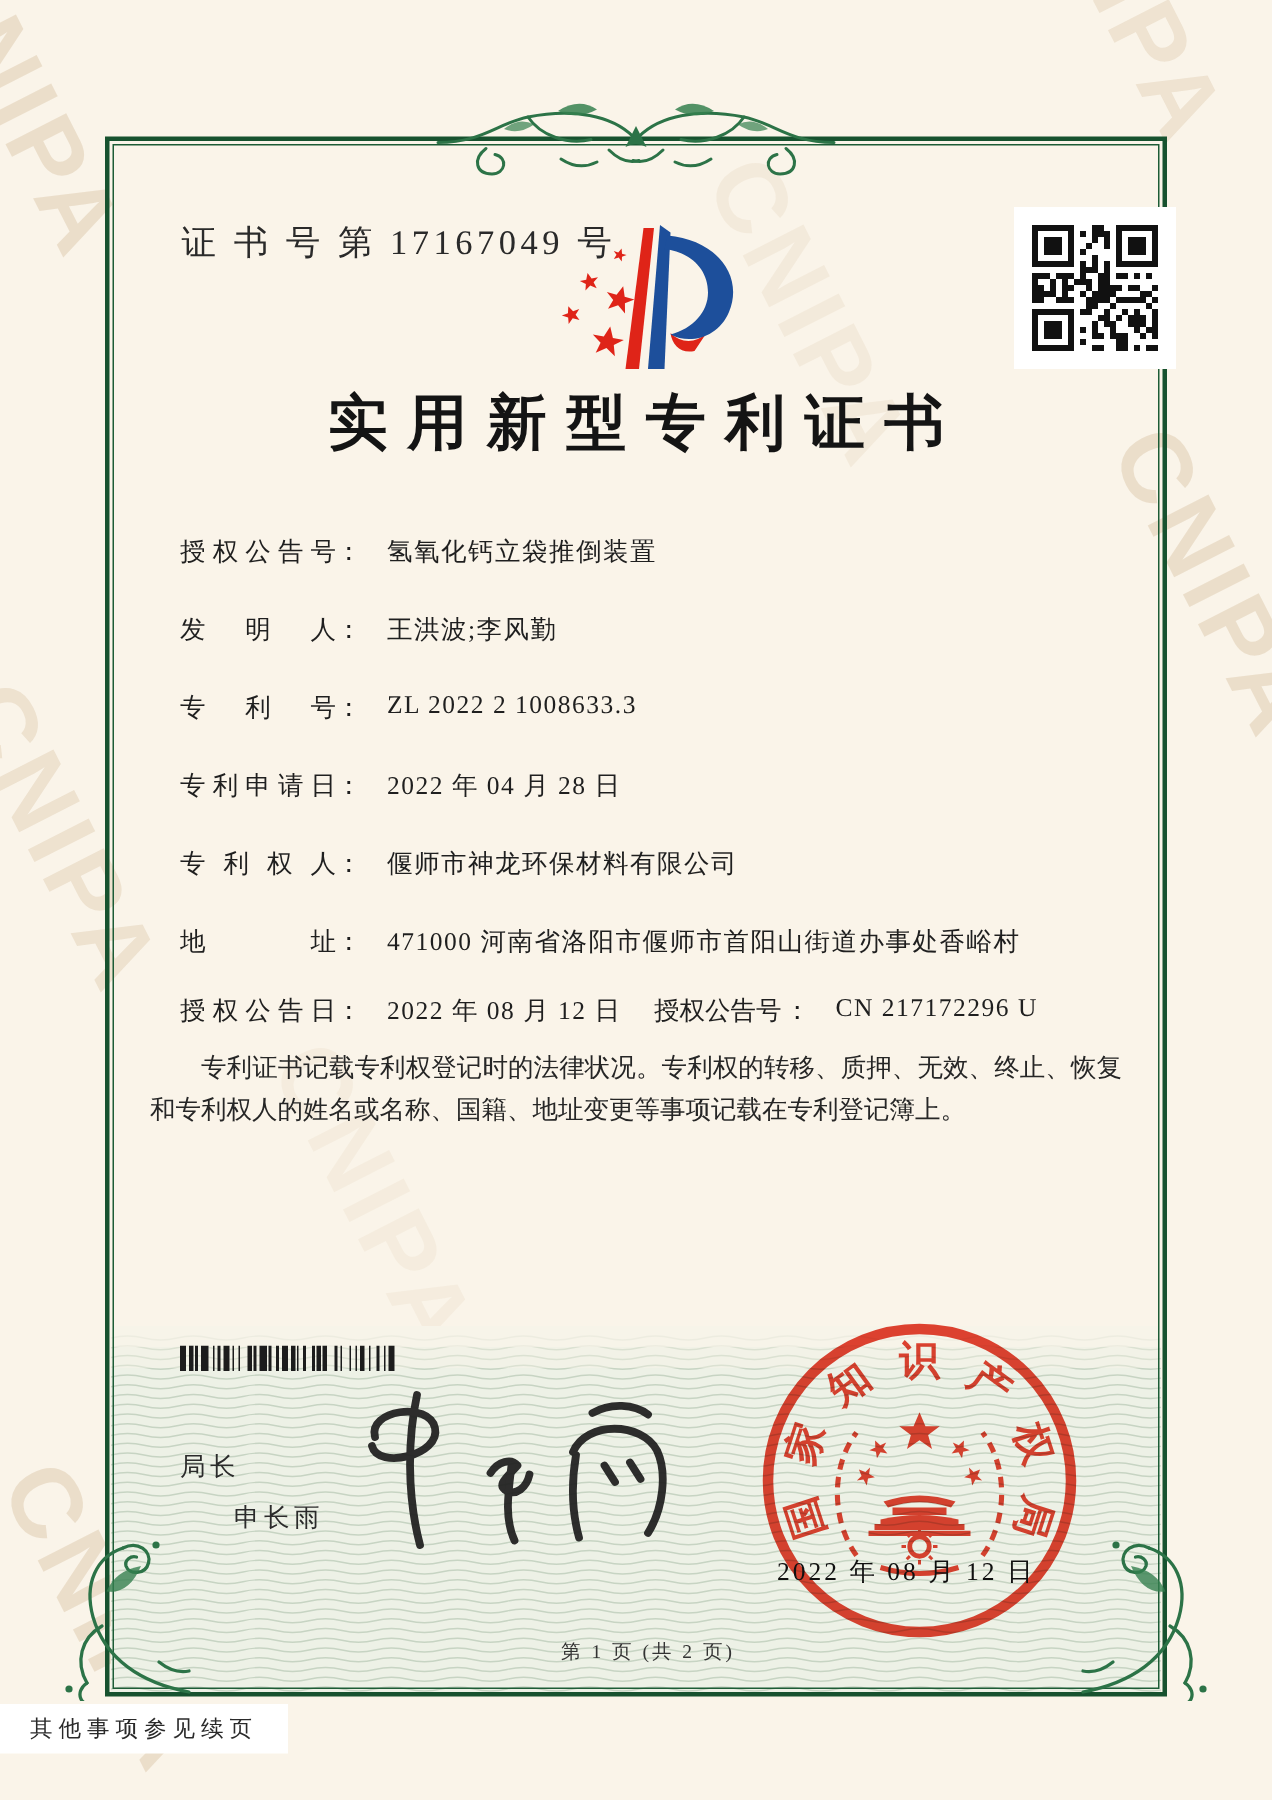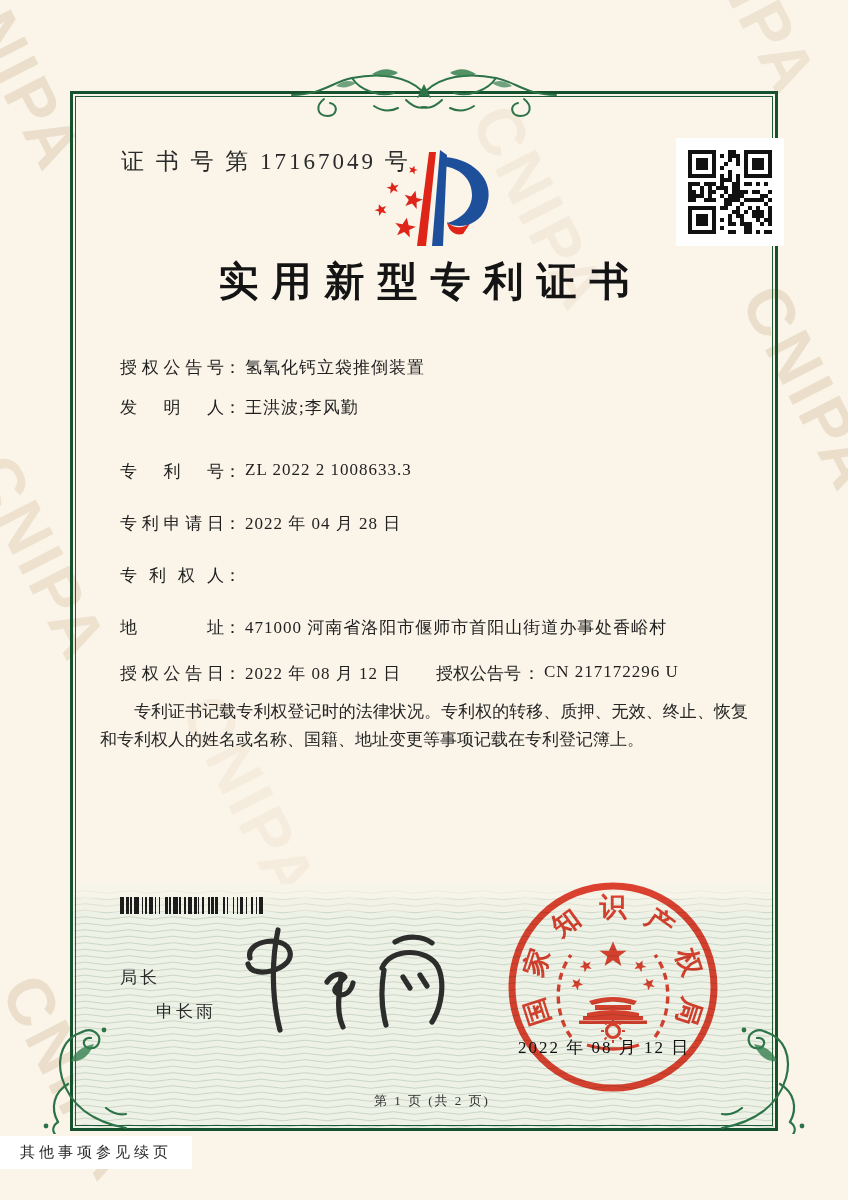--- a/index.html
+++ b/index.html
@@ -44,21 +44,21 @@
     letter-spacing:13px;text-indent:13px;
   }
   
   .row{position:absolute;left:120px;display:flex;align-items:flex-start;font-size:17px;color:#1f1f1f;width:640px;}
   .f-label{
     width:104px;flex:none;
     text-align:justify;text-align-last:justify;text-justify:inter-ideograph;
     letter-spacing:0;
   }
   .f-colon{flex:none;}
-  .f-value{margin-left:4px;letter-spacing:1px;text-align:right;}
+  .f-value{margin-left:17px;letter-spacing:1px;text-align:right;}
   .pair2{position:absolute;left:316px;top:0;display:flex;}
   .pair2 .f-colon{margin-left:2px;}
   
   .body-text{
     position:absolute;left:100px;top:698px;width:648px;
     font-size:17px;line-height:27.5px;text-align:justify;color:#262626;
   }
   .body-text p{margin:0;text-indent:2em;}
   
   .guilloche{position:absolute;left:74px;top:884px;width:700px;height:245px;}
@@ -348,38 +348,39 @@
     </svg>
 </div>
 
 <div class="title">实用新型专利证书</div>
 
 <div class="row" style="top:356px;">
   <span class="f-label">授权公告号</span>
     <span class="f-colon">：</span>
   <span class="f-value">氢氧化钙立袋推倒装置</span>
 </div>
-<div class="row" style="top:396px;">
+<div class="row" style="top:408px;">
   <span class="f-label">发明人</span>
     <span class="f-colon">：</span>
   <span class="f-value">王洪波;李风勤</span>
 </div>
 <div class="row" style="top:460px;">
   <span class="f-label">专利号</span>
     <span class="f-colon">：</span>
   <span class="f-value">ZL 2022 2 1008633.3</span>
 </div>
 <div class="row" style="top:512px;">
   <span class="f-label">专利申请日</span>
     <span class="f-colon">：</span>
   <span class="f-value">2022 年 04 月 28 日</span>
 </div>
 <div class="row" style="top:564px;">
   <span class="f-label">专利权人</span>
     <span class="f-colon">：</span>
+  <span class="f-value">偃师市神龙环保材料有限公司</span>
 </div>
 <div class="row" style="top:616px;">
   <span class="f-label">地址</span>
     <span class="f-colon">：</span>
   <span class="f-value">471000 河南省洛阳市偃师市首阳山街道办事处香峪村</span>
 </div>
 <div class="row" style="top:662px;position:absolute;">
   <span class="f-label">授权公告日</span>
     <span class="f-colon">：</span>
   <span class="f-value">2022 年 08 月 12 日</span>

